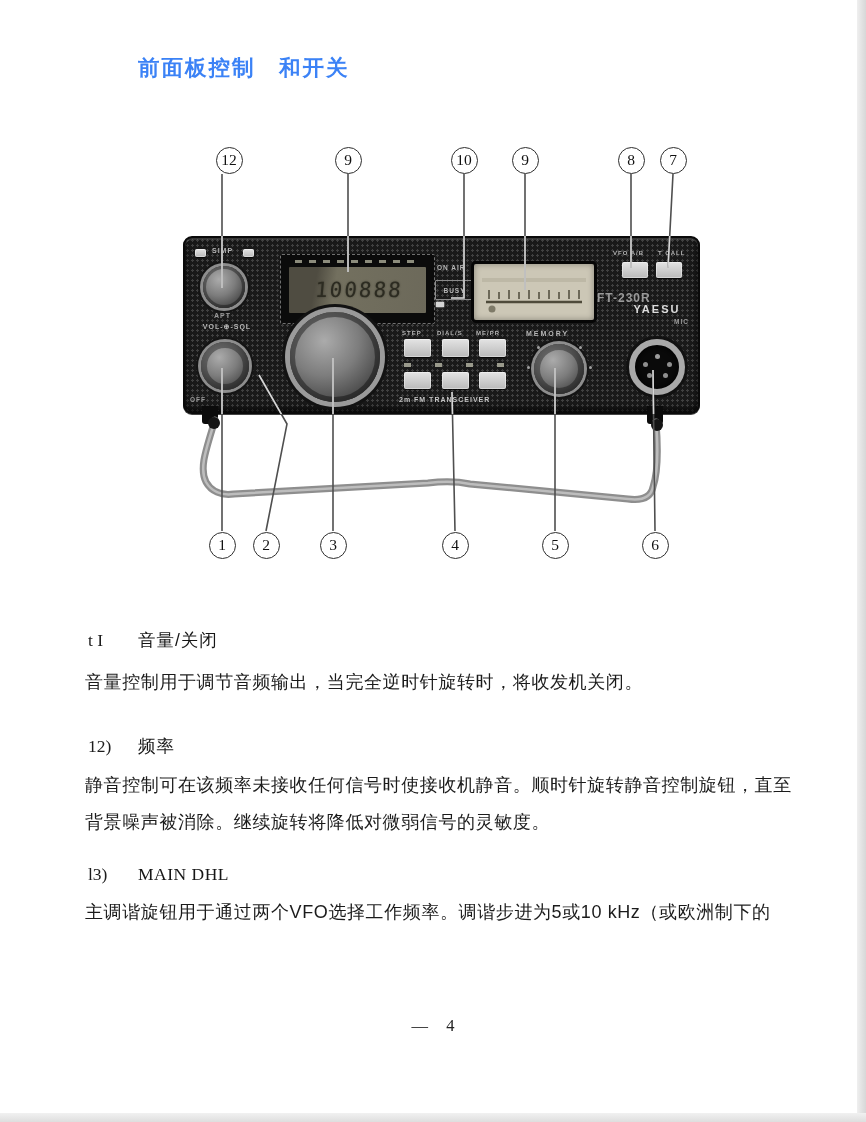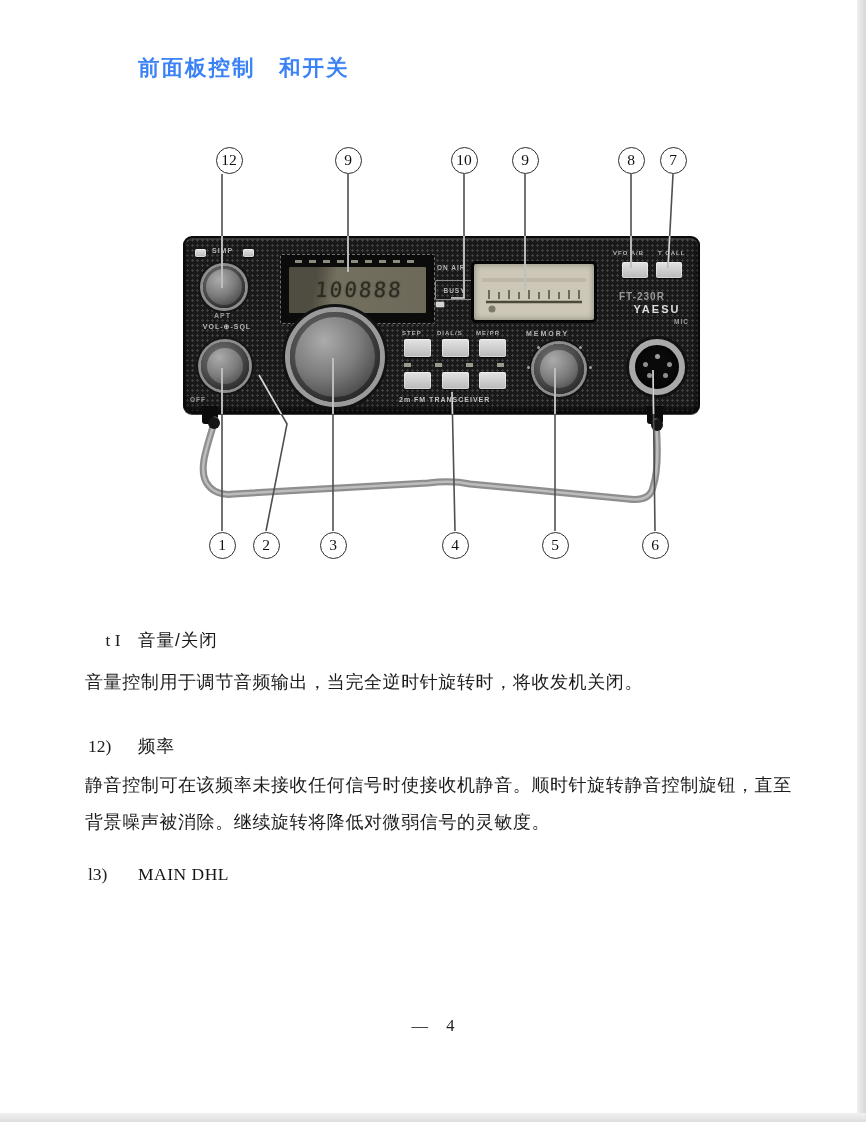--- a/index.html
+++ b/index.html
@@ -108,21 +108,21 @@
           </g>
           <circle cx="18" cy="45" r="3.5" fill="#7e7a68"></circle>
           <rect x="8" y="14" width="104" height="4" fill="#bdb8a6"></rect>
         </svg>
       </div>
 
       <div class="abs lbl" style="left:428px;top:12px;font-size:6px;">VFO A/B</div>
       <div class="abs lbl" style="left:473px;top:12px;font-size:6px;">T CALL</div>
       <div class="abs pbtn" style="left:437px;top:24px;width:26px;height:16px;"></div>
       <div class="abs pbtn" style="left:471px;top:24px;width:26px;height:16px;"></div>
-      <div class="abs lbl lbl-dim" style="left:434px;top:53px;font-size:10px;">FT-230R</div>
+      <div class="abs lbl lbl-dim" style="left:412px;top:53px;font-size:12px;">FT-230R</div>
       <div class="abs" style="left:436px;top:65px;width:72px;text-align:center;color:#dcdcdc;font-size:11px;font-weight:700;letter-spacing:2px;">YAESU</div>
 
       <div class="abs knob" style="left:105px;top:74px;width:90px;height:90px;box-shadow:inset 0 0 0 5px rgba(0,0,0,.4), 0 0 0 5px #9a9a9a, 0 0 0 8px #121212;"></div>
 
       <div class="abs lbl" style="left:217px;top:92px;font-size:6px;">STEP</div>
       <div class="abs lbl" style="left:252px;top:92px;font-size:6px;">DIAL/S</div>
       <div class="abs lbl" style="left:291px;top:92px;font-size:6px;">ME/PR</div>
       <div class="abs pbtn" style="left:219px;top:101px;width:27px;height:18px;"></div>
       <div class="abs pbtn" style="left:257px;top:101px;width:27px;height:18px;"></div>
       <div class="abs pbtn" style="left:294px;top:101px;width:27px;height:18px;"></div>
@@ -178,35 +178,36 @@
     <div class="abs callout" style="left:659.5px;top:146.5px;">7</div>
 
     <div class="abs callout" style="left:208.5px;top:531.5px;">1</div>
     <div class="abs callout" style="left:252.5px;top:531.5px;">2</div>
     <div class="abs callout" style="left:319.5px;top:531.5px;">3</div>
     <div class="abs callout" style="left:441.5px;top:531.5px;">4</div>
     <div class="abs callout" style="left:541.5px;top:531.5px;">5</div>
     <div class="abs callout" style="left:641.5px;top:531.5px;">6</div>
   </div>
 
-  <div class="abs sec-head" style="left:88px;top:628px;text-align:center;">
+  <div class="abs sec-head" style="left:88px;top:628px;">
     <span class="sec-num">t I</span>
     <span class="sec-title-sans">音量/关闭</span>
   </div>
   <div class="abs body-line" style="left:85px;top:670px;">音量控制用于调节音频输出，当完全逆时针旋转时，将收发机关闭。</div>
 
   <div class="abs sec-head" style="left:88px;top:734px;">
     <span class="sec-num">12)</span>
     <span class="sec-title-sans">频率</span>
   </div>
   <div class="abs body-line" style="left:85px;top:810px;">背景噪声被消除。继续旋转将降低对微弱信号的灵敏度。</div>
   <div class="abs body-line" style="left:85px;top:773px;">静音控制可在该频率未接收任何信号时使接收机静音。顺时针旋转静音控制旋钮，直至</div>
 
   <div class="abs sec-head" style="left:88px;top:864px;">
     <span class="sec-num">l3)</span>
     <span class="sec-title-serif">MAIN DHL</span>
   </div>
+  <div class="abs body-line" style="left:85px;top:900px;">主调谐旋钮用于通过两个VFO选择工作频率。调谐步进为5或10 kHz（或欧洲制下的</div>
 
   <div class="abs footer" style="top:1016px;">— 4</div>
 
   <div class="abs scan-edge-r"></div>
   <div class="abs scan-edge-b"></div>
 </div>
 
 </body></html>

